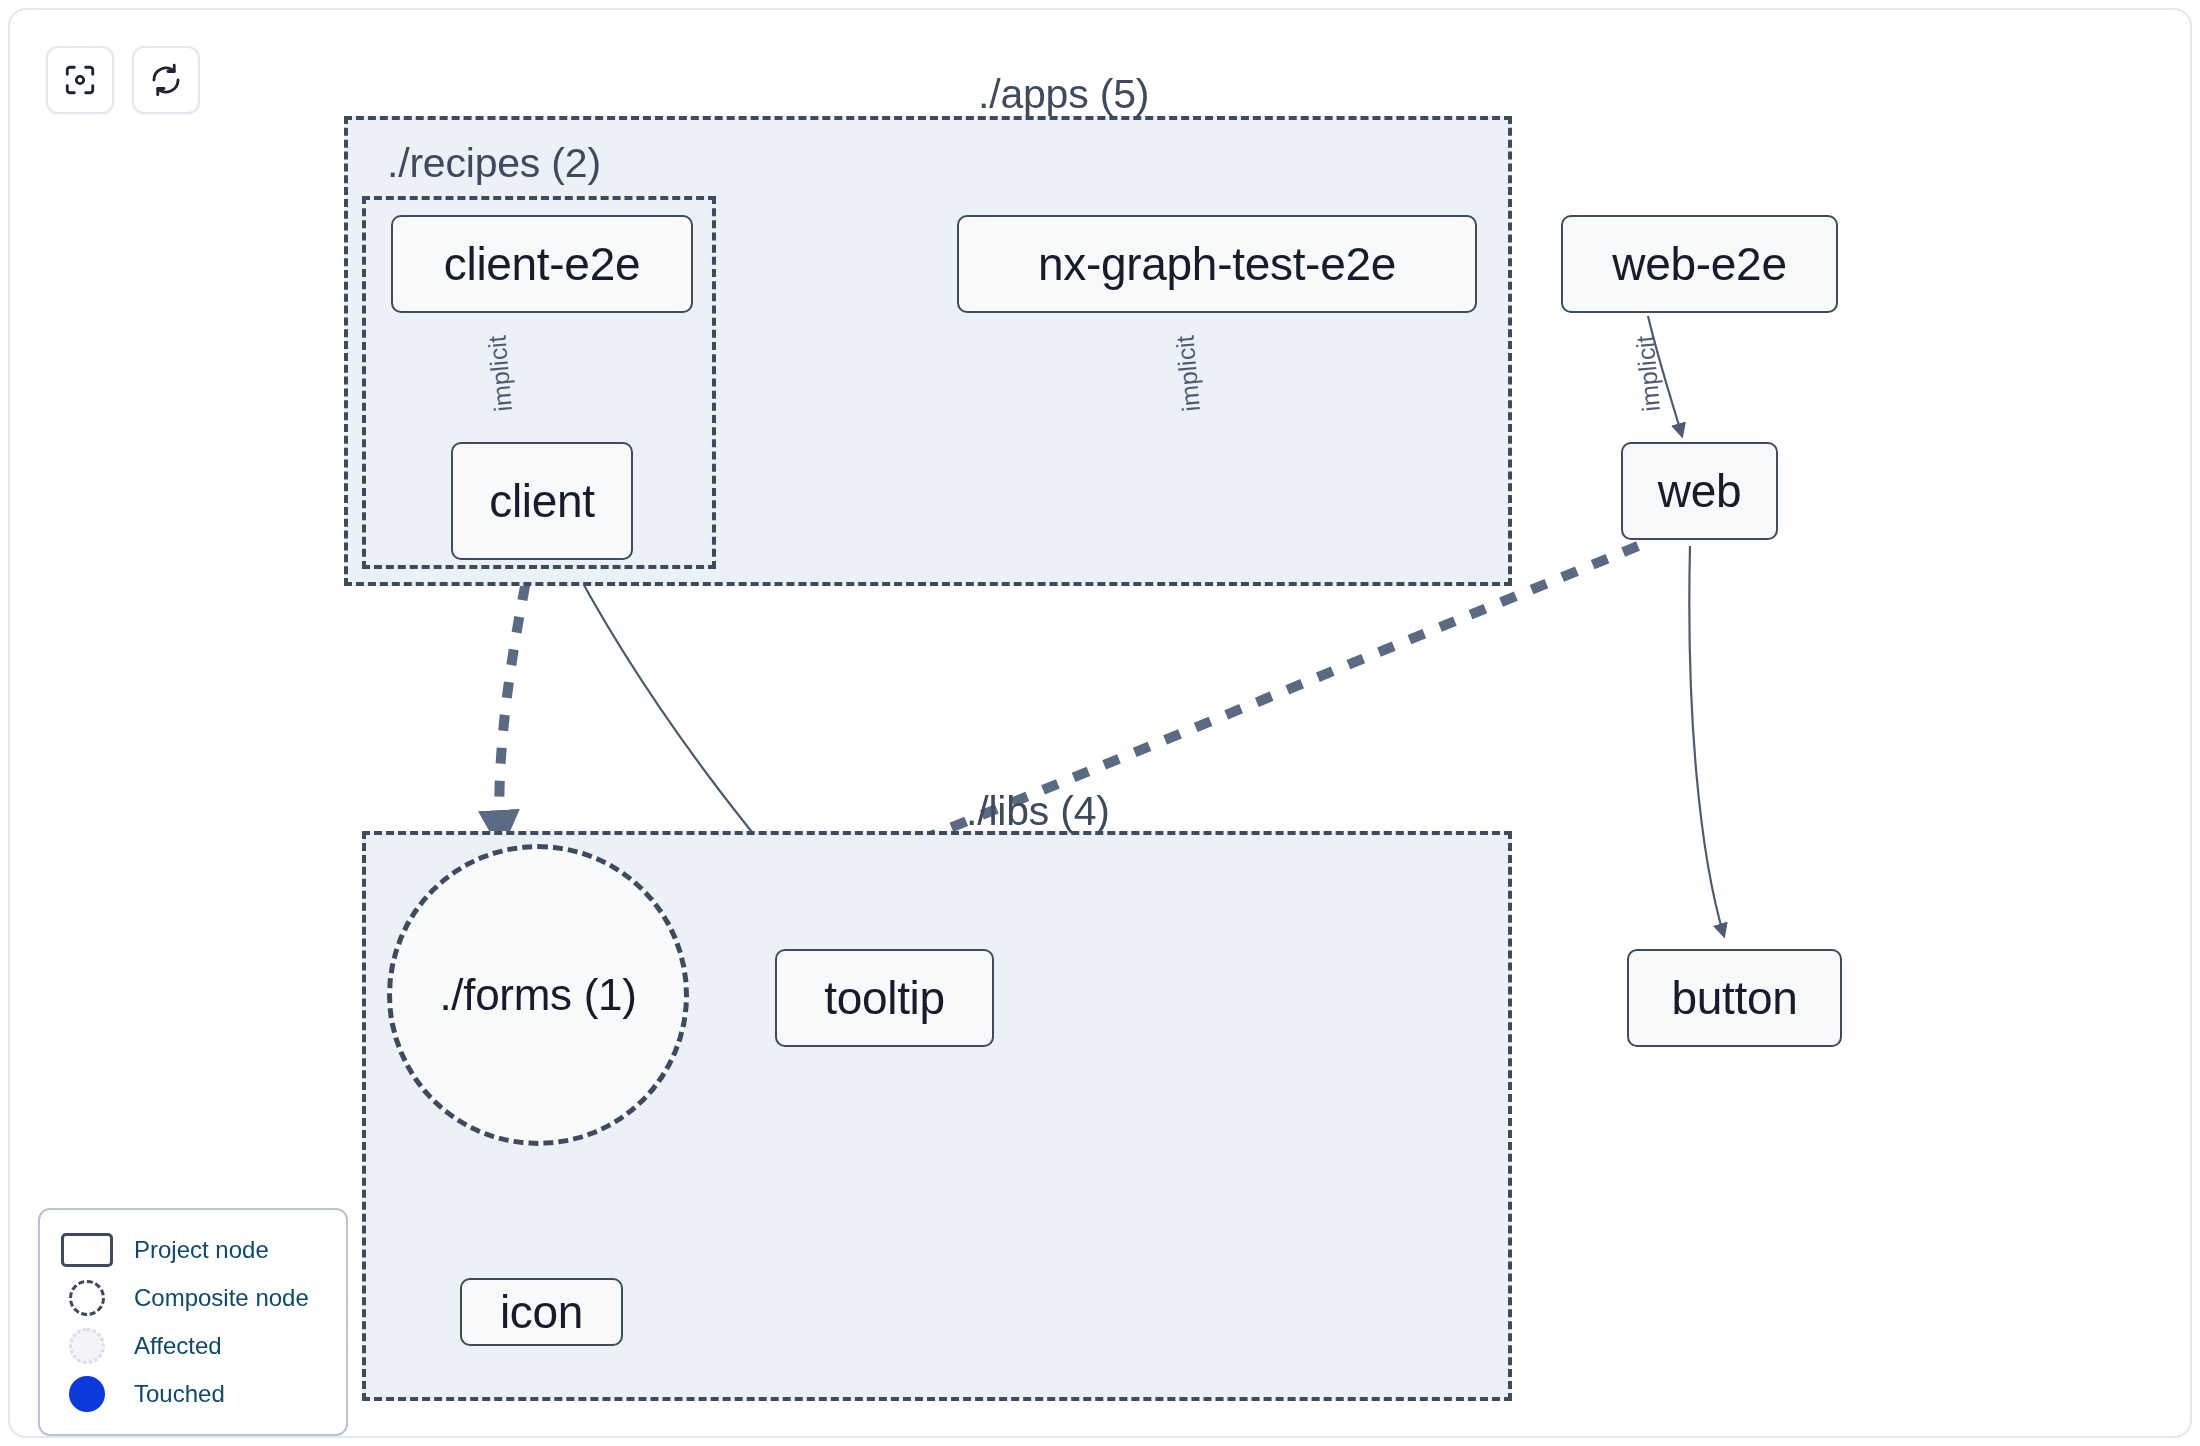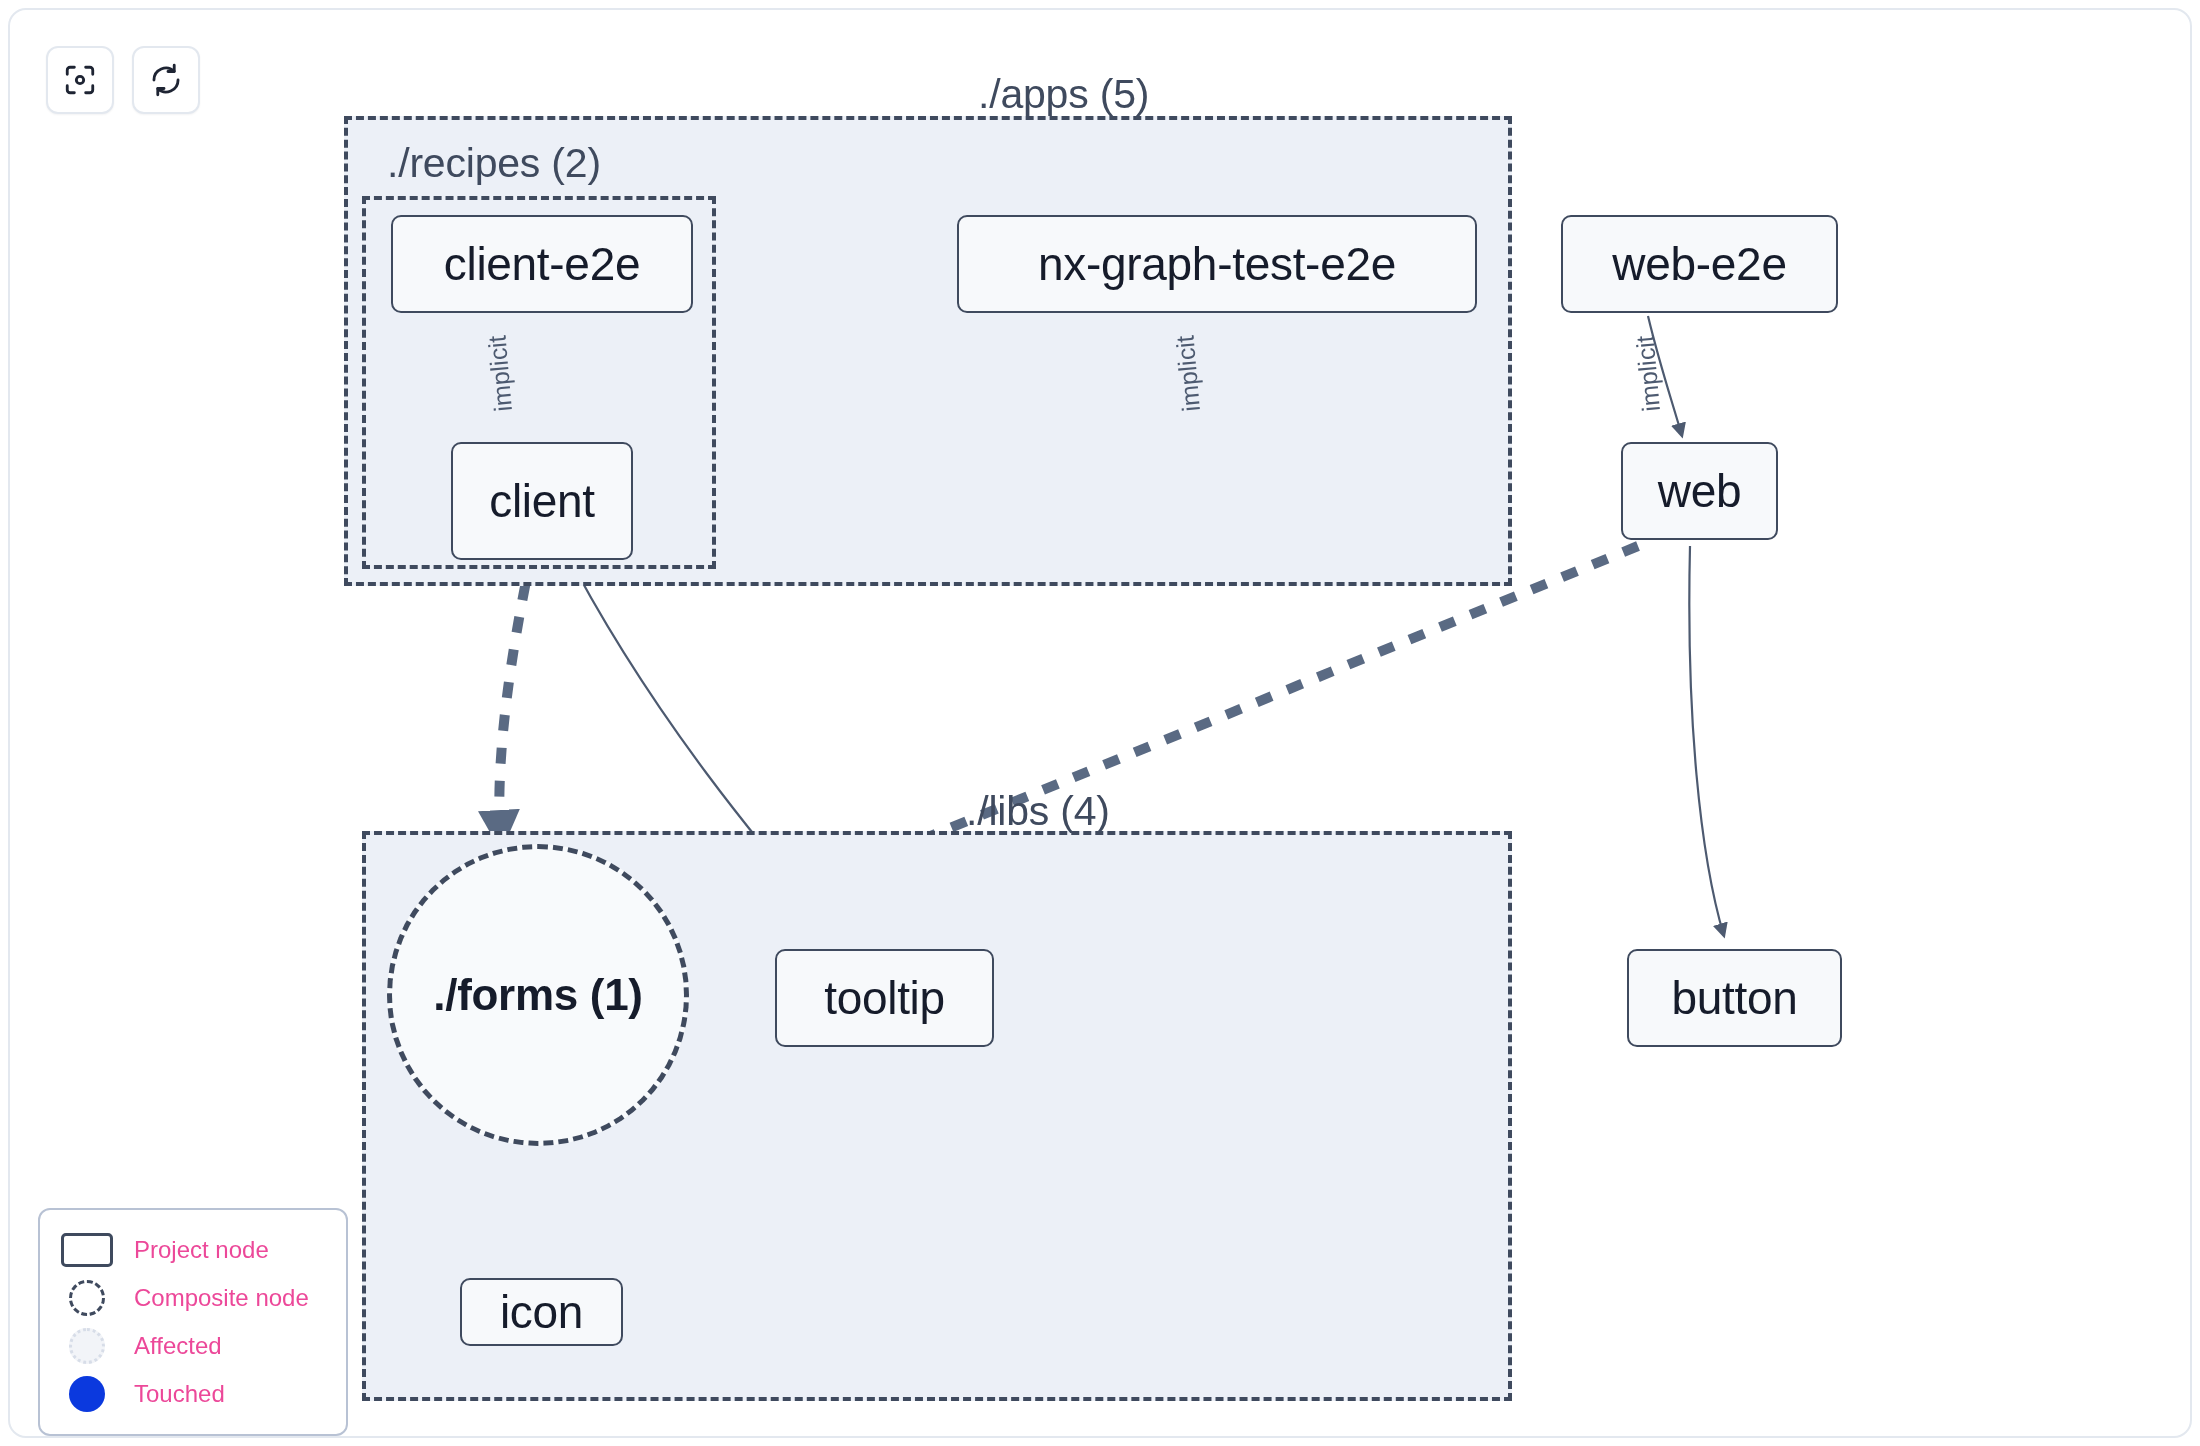--- a/index.html
+++ b/index.html
@@ -87,21 +87,20 @@
     letter-spacing: -0.3px;
     z-index: 20;
     cursor: pointer;
     white-space: nowrap;
   }
   .node.composite {
     border-radius: 50%;
     border: 5px dashed #3f4a5e;
     background: #f8fafc;
     font-size: 44px;
-    font-weight: bold;
   }
   
   .edge-label {
     position: absolute;
     font-size: 25px;
     color: #4d5a70;
     z-index: 22;
     white-space: nowrap;
     transform-origin: center center;
     line-height: 1;
@@ -148,21 +147,21 @@
     border-radius: 50%;
     background: #f2f4f8;
   }
   .sw-touched {
     width: 36px; height: 36px;
     border-radius: 50%;
     background: #0b39de;
   }
   .legend-label {
     font-size: 24px;
-    color: #ec4899;
+    color: #0c4a6e;
     white-space: nowrap;
   }
 </style>
 </head>
 <body>
 
 <div id="stage">
   <div class="panel">
 
     <div class="toolbar">

